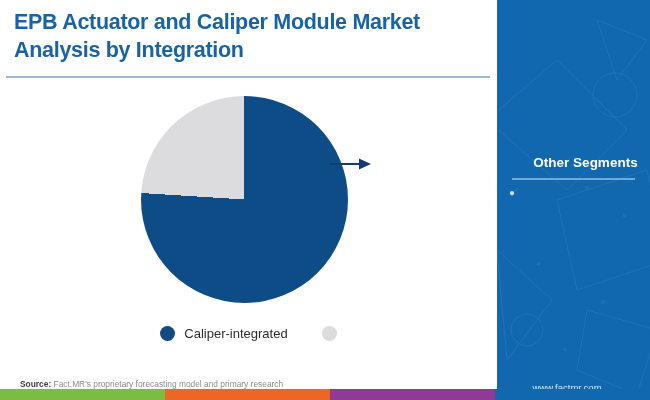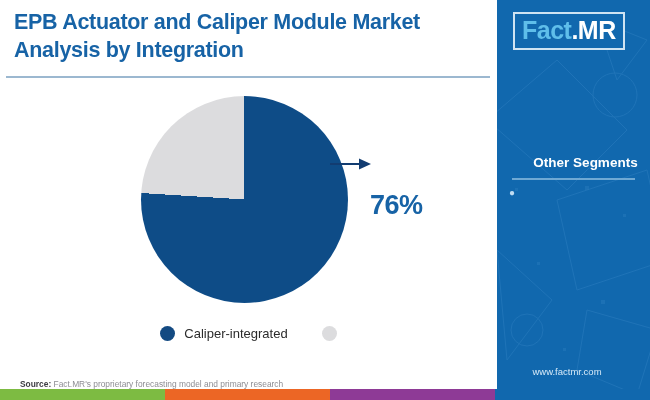--- a/index.html
+++ b/index.html
@@ -215,21 +215,21 @@
   }
   .panel-list-text {
     font-size: 8.6px;
     color: #E9F3FB;
     line-height: 14px;
   }
 
   .panel-url {
     position: absolute;
     left: 0;
-    top: 366px;
+    top: 382px;
     width: 140px;
     text-align: center;
     font-size: 9.5px;
     color: #D7EAF8;
   }
 
   
   .footer-bar {
     position: absolute;
     left: 0;
@@ -253,21 +253,20 @@
     <div class="pie-wrap">
       <div class="pie"></div>
     </div>
 
     <div class="callout-arrow">
       <svg width="42" height="14" viewBox="0 0 42 14" xmlns="http://www.w3.org/2000/svg">
         <line x1="0" y1="7" x2="31" y2="7" stroke="#123C71" stroke-width="2"></line>
         <polygon points="29,1.5 41,7 29,12.5" fill="#123C71"></polygon>
       </svg>
     </div>
-    <div class="callout-value">76%</div>
 
     <div class="legend">
       <div class="legend-item">
         <span class="legend-dot blue"></span>
         <span class="legend-text">Caliper-integrated</span>
       </div>
       <div class="legend-item">
         <span class="legend-dot grey"></span>
       </div>
     </div>
@@ -292,23 +291,20 @@
       <g fill="#3B8AC6" opacity="0.55">
         <rect x="18" y="188" width="3" height="3"></rect>
         <rect x="88" y="186" width="4" height="4"></rect>
         <rect x="126" y="214" width="3" height="3"></rect>
         <rect x="40" y="262" width="3" height="3"></rect>
         <rect x="104" y="300" width="4" height="4"></rect>
         <rect x="66" y="348" width="3" height="3"></rect>
       </g>
     </svg>
 
-    <div class="logo-box">
-      <div class="logo-text"><span class="logo-fact">Fact</span><span class="logo-mr">.MR</span></div>
-    </div>
 
     <div class="panel-heading">Other Segments</div>
     <div class="panel-divider"></div>
 
     <div class="panel-list">
       <div class="panel-list-item">
         <span class="panel-bullet">●</span>
       </div>
     </div>
 

